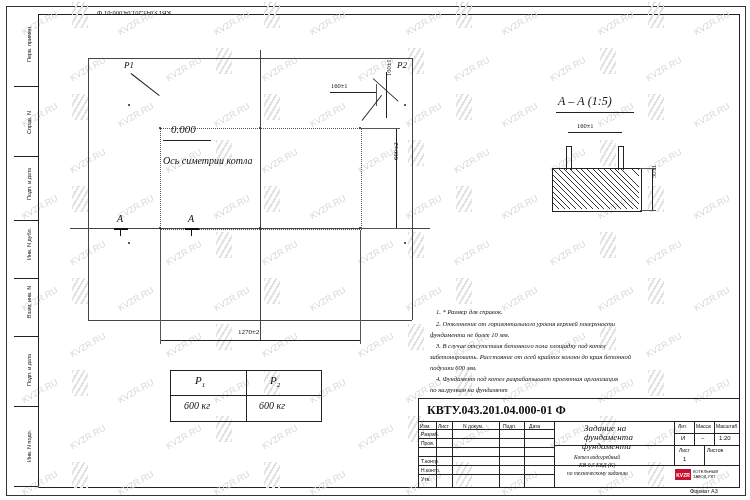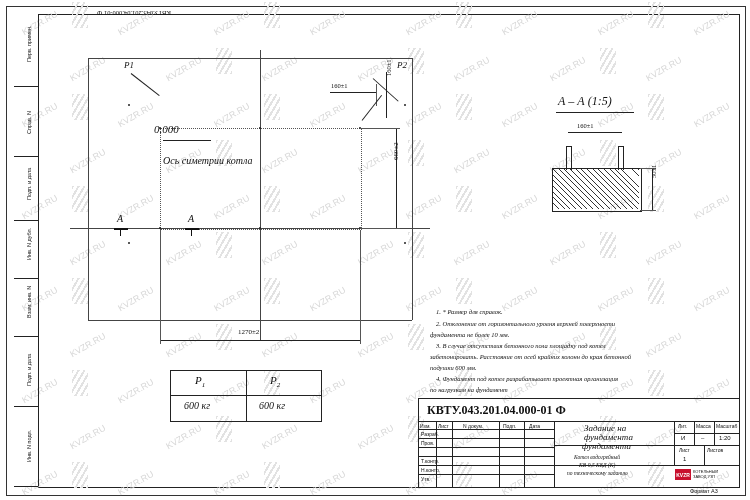--- a/index.html
+++ b/index.html
@@ -223,21 +223,21 @@
   <div class="dot" style="left:404px;top:104px;"></div>
   <div class="dot" style="left:404px;top:242px;"></div>
   <div class="dot" style="left:128px;top:242px;"></div>
 
   <div class="ln" style="left:131px;top:73px;width:36px;height:1px;background:#222;transform:rotate(38deg);transform-origin:left center;"></div>
   <div class="lbl ital" style="left:124px;top:60px;font-size:9px;">P1</div>
 
   <div class="ln" style="left:373px;top:78px;width:34px;height:1px;background:#222;transform:rotate(42deg);transform-origin:left center;"></div>
   <div class="lbl ital" style="left:397px;top:60px;font-size:9px;">P2</div>
 
-  <div class="lbl ital b" style="left:154px;top:123px;font-size:11px;">0.000</div>
+  <div class="lbl ital b" style="left:171px;top:123px;font-size:11px;">0.000</div>
   <div class="ln h" style="left:163px;top:140px;width:48px;background:#222;"></div>
 
   <div class="lbl ital" style="left:163px;top:155px;font-size:10px;">Ось симетрии котла</div>
 
   <div class="lbl ital b" style="left:117px;top:213px;font-size:10px;">A</div>
   <div class="lbl ital b" style="left:188px;top:213px;font-size:10px;">A</div>
   <div class="ln h" style="left:114px;top:228px;width:14px;height:2px;background:#111;"></div>
   <div class="ln h" style="left:185px;top:228px;width:14px;height:2px;background:#111;"></div>
   <div class="ln v" style="left:120px;top:228px;height:8px;background:#111;"></div>
   <div class="ln v" style="left:191px;top:228px;height:8px;background:#111;"></div>

